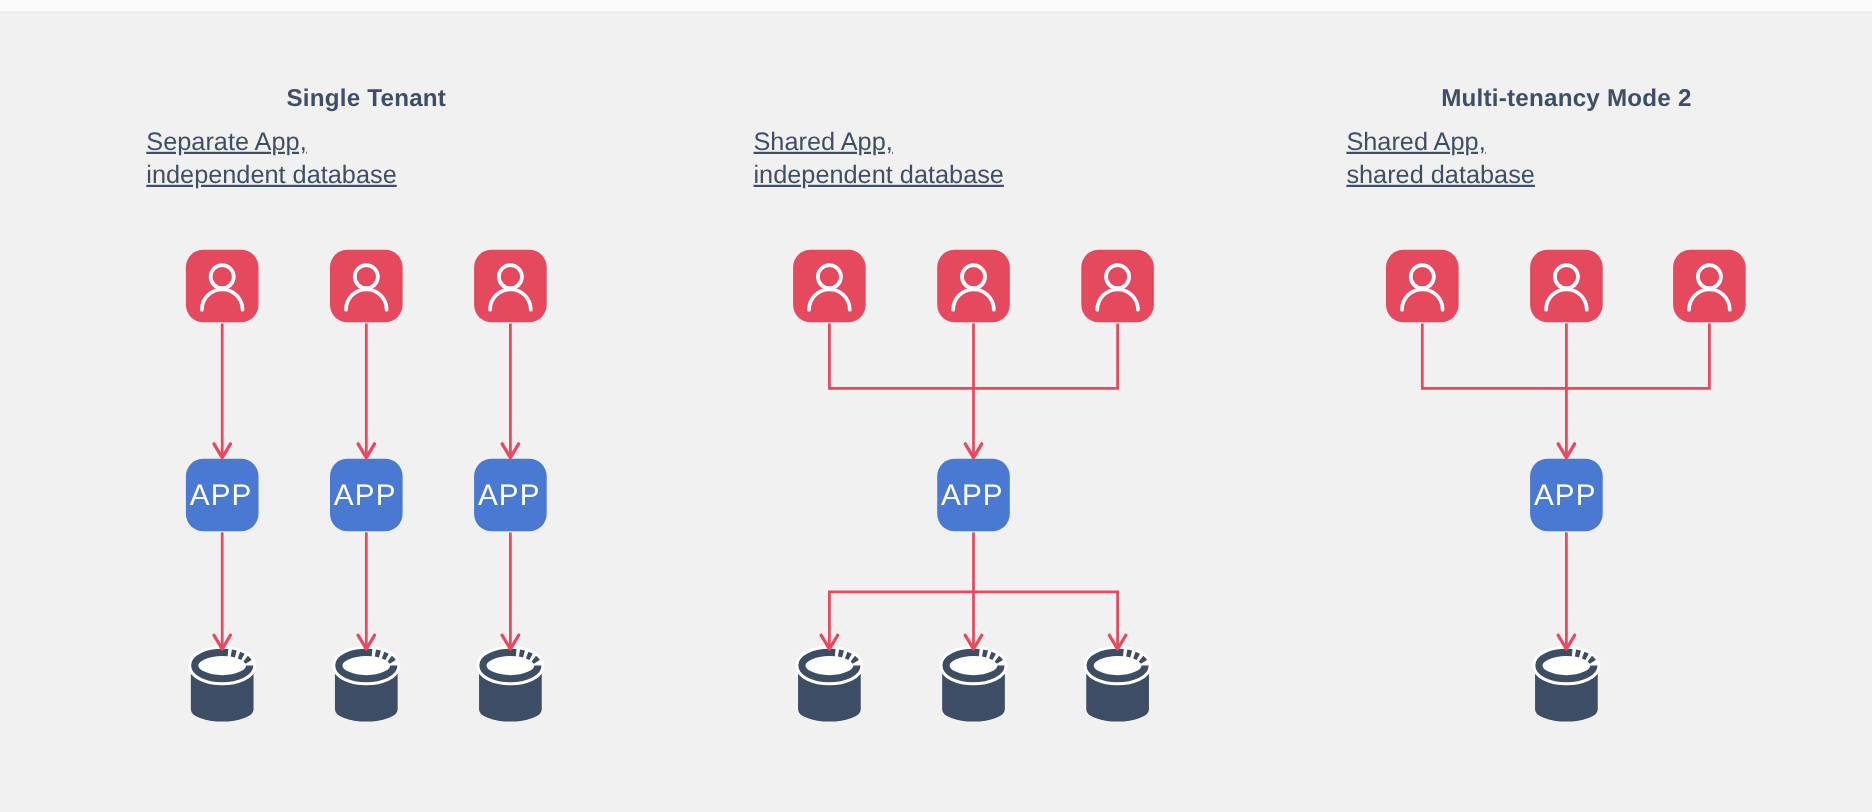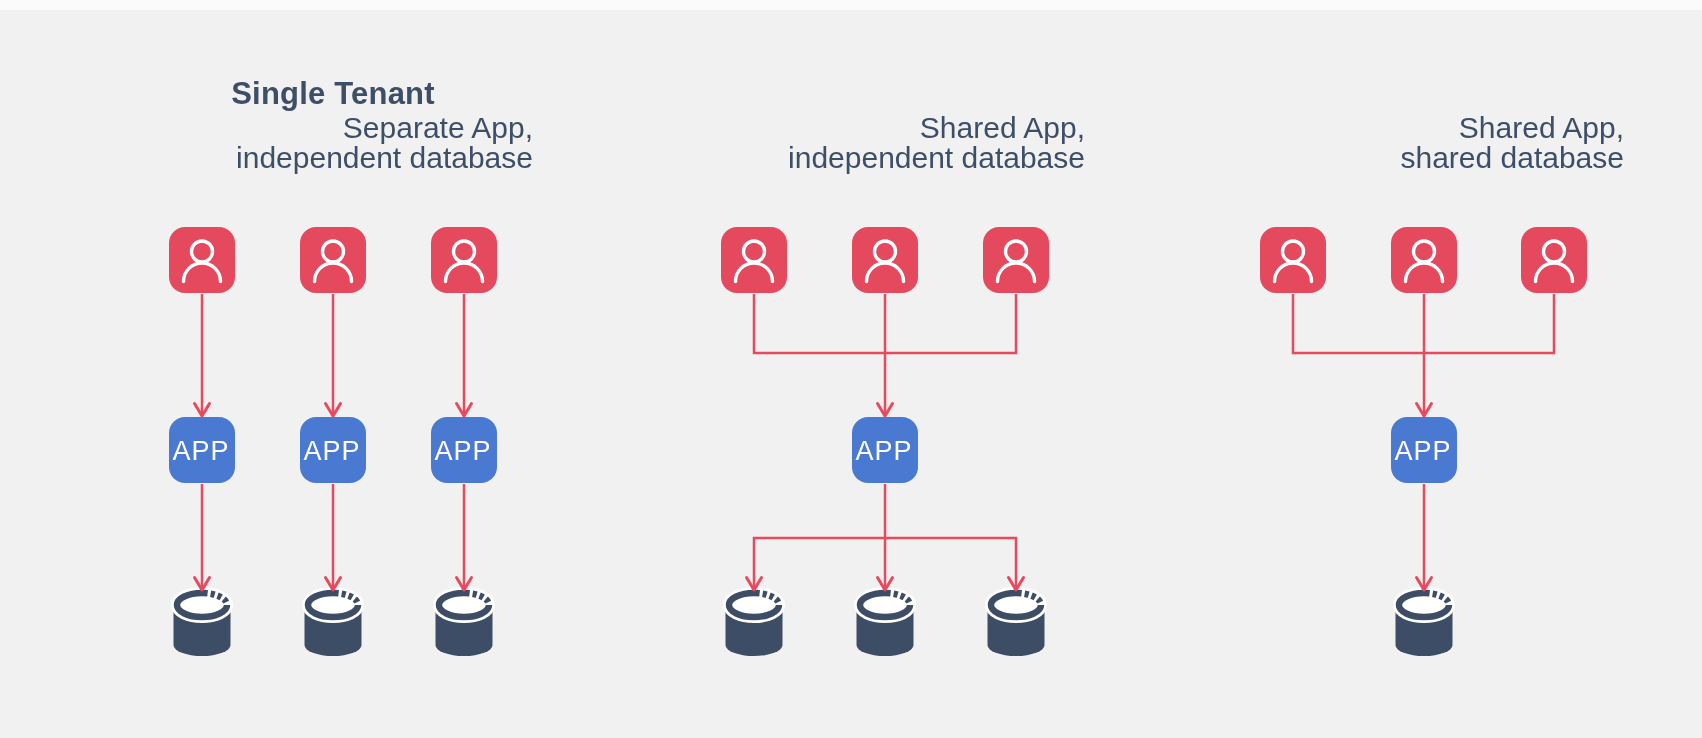--- a/index.html
+++ b/index.html
@@ -5,27 +5,28 @@
   html,body { margin:0; padding:0; background:#e9e9ea; }
   .canvas {
     position:relative; width:1702px; height:738px; overflow:hidden;
     background:var(--background,#f1f1f2);
     font-family:"Liberation Sans", sans-serif;
   }
   .top-strip { position:absolute; top:0; left:0; width:100%; height:10px; background:var(--topbar,#fbfbfb); }
   .panel { position:absolute; top:0; width:400px; height:738px; }
   .panel-title {
     position:absolute; top:76px; left:0; width:100%; margin:0;
-    text-align:center; font-size:31px; font-weight:bold;
+    text-align:center; font-size:22px; font-weight:bold;
     color:var(--heading,#3d4e67); letter-spacing:.2px;
   }
   .panel-subtitle {
     position:absolute; top:113px; left:0; width:100%; margin:0;
-    text-align:right; font-size:30px; line-height:30px;
+    text-align:left; font-size:23px; line-height:30px;
     color:var(--heading,#3d4e67);
+    text-decoration:underline;
   }
   .diagram { position:absolute; top:190px; left:0; }
   .app-text {
     font-family:"Liberation Sans", sans-serif;
     font-size:27px; letter-spacing:1px; fill:#ffffff;
   }
 </style>
 </head>
 <body>
 
@@ -103,20 +104,21 @@
         <line x1="200" y1="294" x2="200" y2="399"></line>
         <path d="M 69,399 V 348 H 331 V 399"></path>
       </g>
       <use href="#arrow-head" transform="translate(69,400)"></use>
       <use href="#arrow-head" transform="translate(200,400)"></use>
       <use href="#arrow-head" transform="translate(331,400)"></use>
     </svg>
   </section>
 
   <section class="panel" style="left:1224px">
+    <h2 class="panel-title">Multi-tenancy Mode 2</h2>
     <p class="panel-subtitle"><span>Shared App,</span><br><span>shared database</span></p>
     <svg class="diagram" width="400" height="490" viewBox="0 0 400 490">
       <use href="#icon-user" transform="translate(69,70)"></use>
       <use href="#icon-user" transform="translate(200,70)"></use>
       <use href="#icon-user" transform="translate(330,70)"></use>
       <use href="#icon-app" transform="translate(200,260)"></use>
       <use href="#icon-db" transform="translate(200,415)"></use>
       <g style="fill:none;stroke:var(--arrow,#e8495c);stroke-width:2.5">
         <path d="M 69,104 V 163 H 330 V 104"></path>
         <line x1="200" y1="104" x2="200" y2="225"></line>

